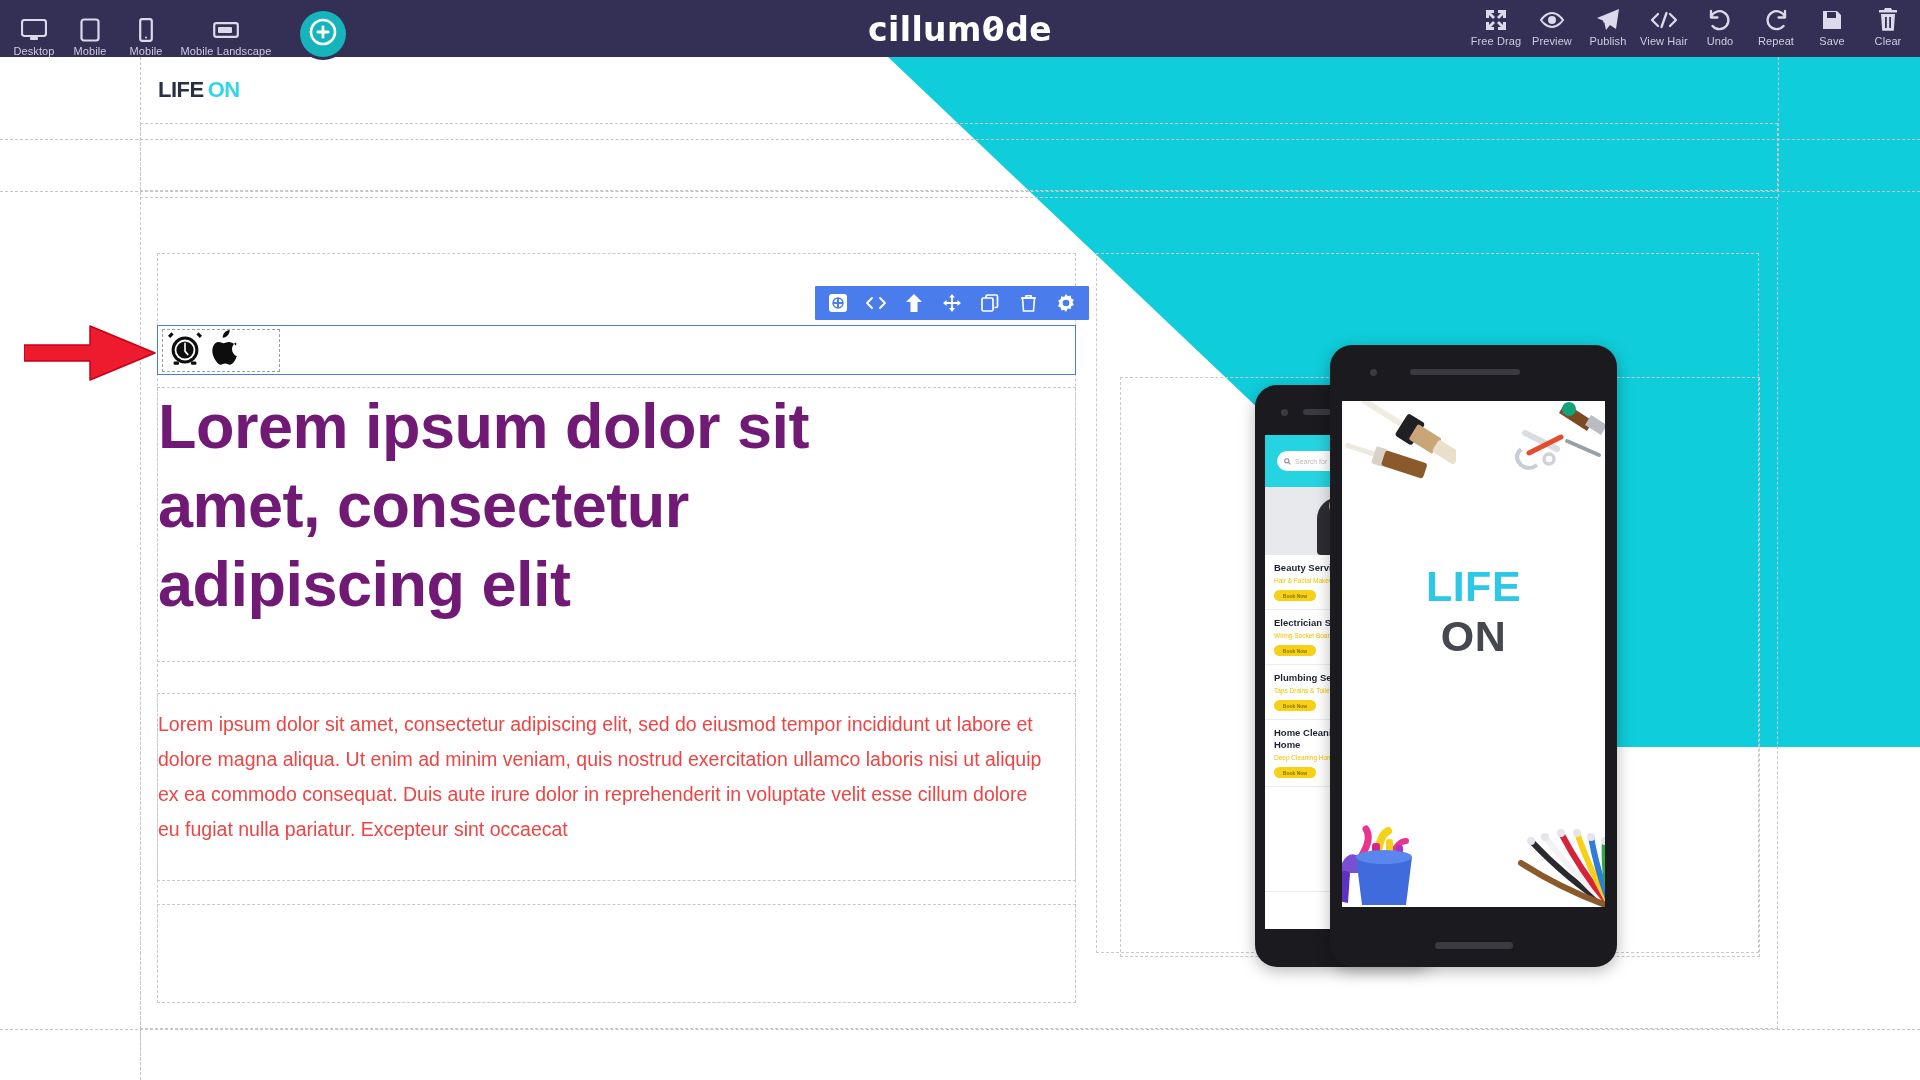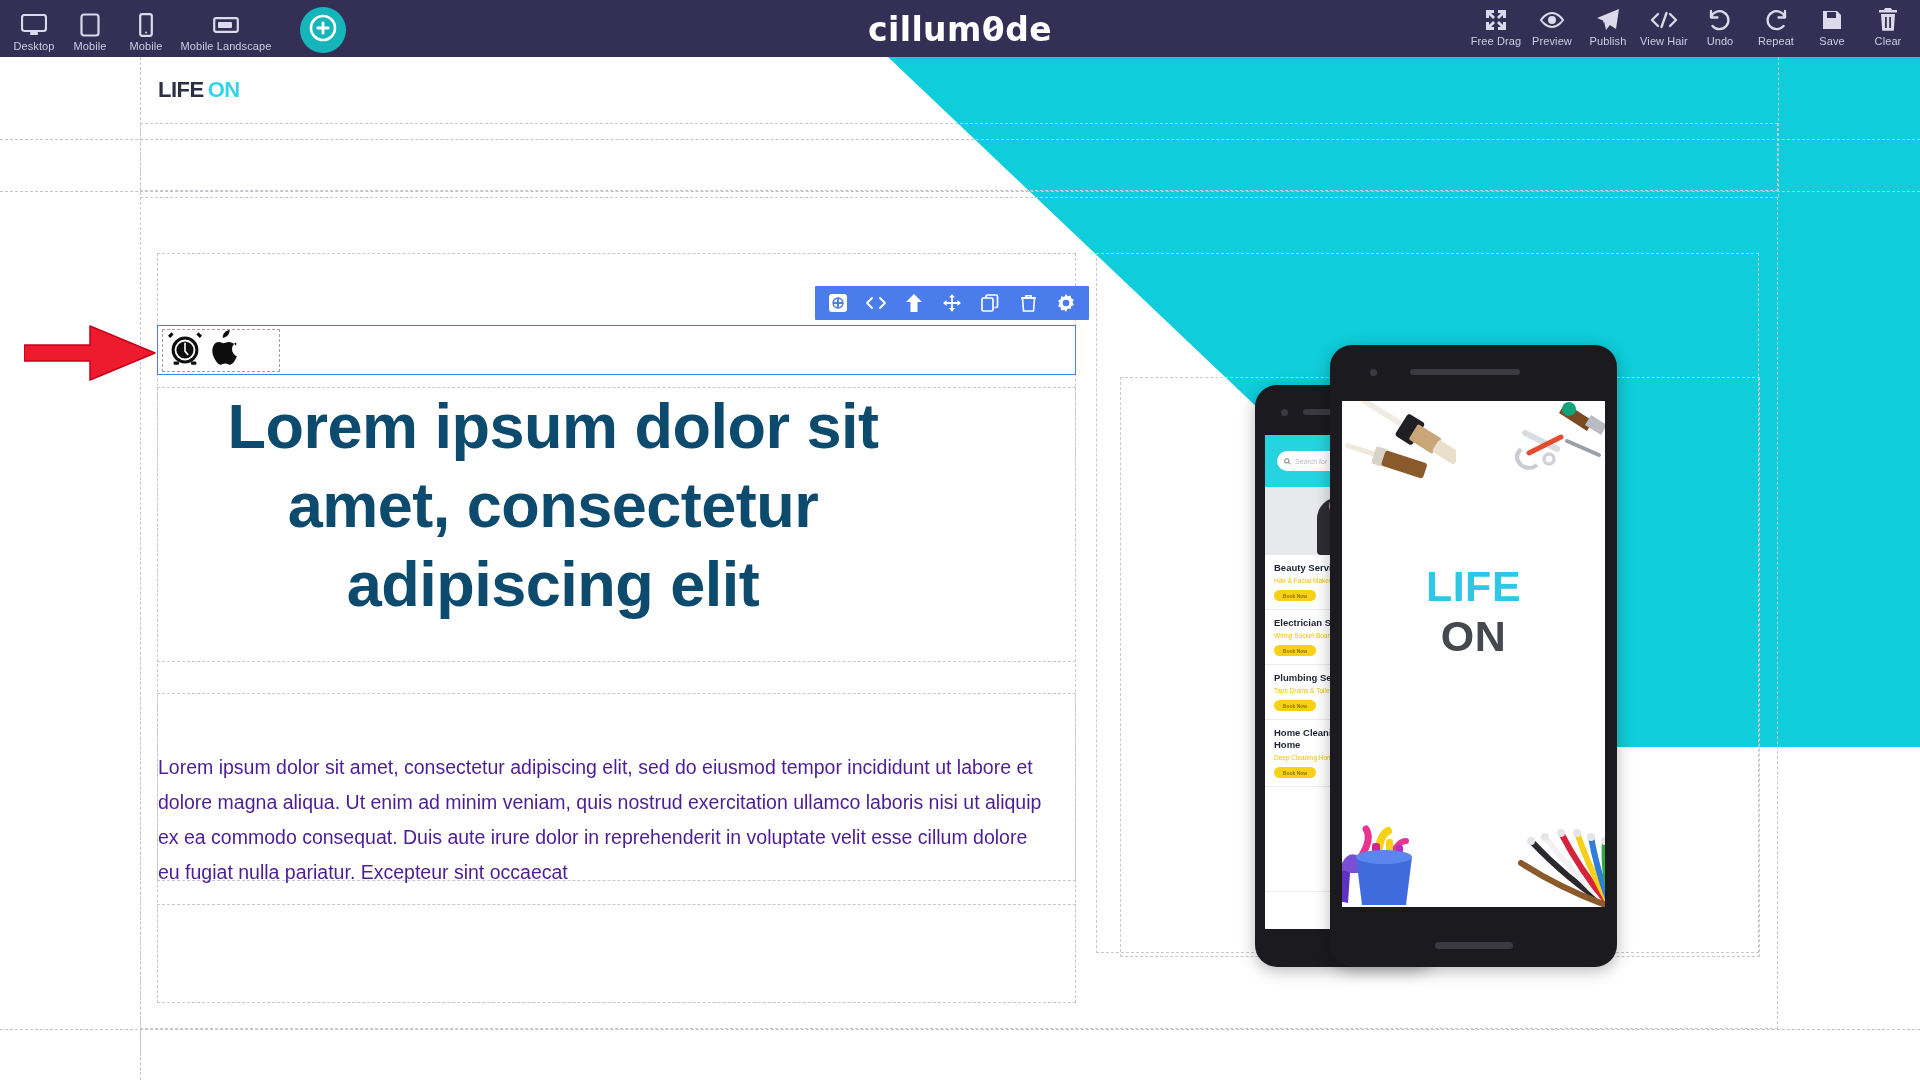--- a/index.html
+++ b/index.html
@@ -11,21 +11,21 @@
   }
 
   
   .topbar {
     position: absolute; top: 0; left: 0;
     width: 1920px; height: 57px;
     background: #342f54;
     display: flex; align-items: center;
     z-index: 50;
   }
-  .tb-left { display: flex; align-items: center; padding-left: 6px; height: 57px; }
+  .tb-left { display: flex; align-items: flex-end; padding-left: 6px; height: 57px; }
   .tb-right { display: flex; align-items: flex-start; position: absolute; right: 4px; top: 0; height: 73px; }
   .tb-item {
     display: flex; flex-direction: column; align-items: center; justify-content: flex-start;
     padding: 6px 2px 0 2px;
     min-width: 56px;
     cursor: pointer;
     color: #dcd9ea;
   }
   .tb-item .ic { height: 27px; display: flex; align-items: center; justify-content: center; }
   .tb-item .lbl {
@@ -141,37 +141,35 @@
   .red-arrow { position: absolute; left: 24px; top: 266px; z-index: 40; }
 
   
   .hero-h1 {
     position: absolute;
     left: 158px; top: 330px;
     width: 790px;
     font-size: 63px;
     line-height: 79px;
     font-weight: 700;
-    color: #0c4a6e;
+    color: #701a75;
     font-family: "Liberation Sans Narrow", "Liberation Sans", sans-serif;
     letter-spacing: -.5px;
     z-index: 15;
-    text-align: center;
   }
 
   
   .hero-p {
     position: absolute;
     left: 158px; top: 650px;
     width: 885px;
     font-size: 19.5px;
     line-height: 35px;
-    color: #4c1d95;
+    color: #ef4444;
     z-index: 15;
-    margin-top: 43px;
   }
 
   
   .cta {
     position: absolute;
     left: 175px; top: 869px;
     width: 318px; height: 52px;
     background: #2ec8d0;
     border: none;
     border-radius: 26px;

